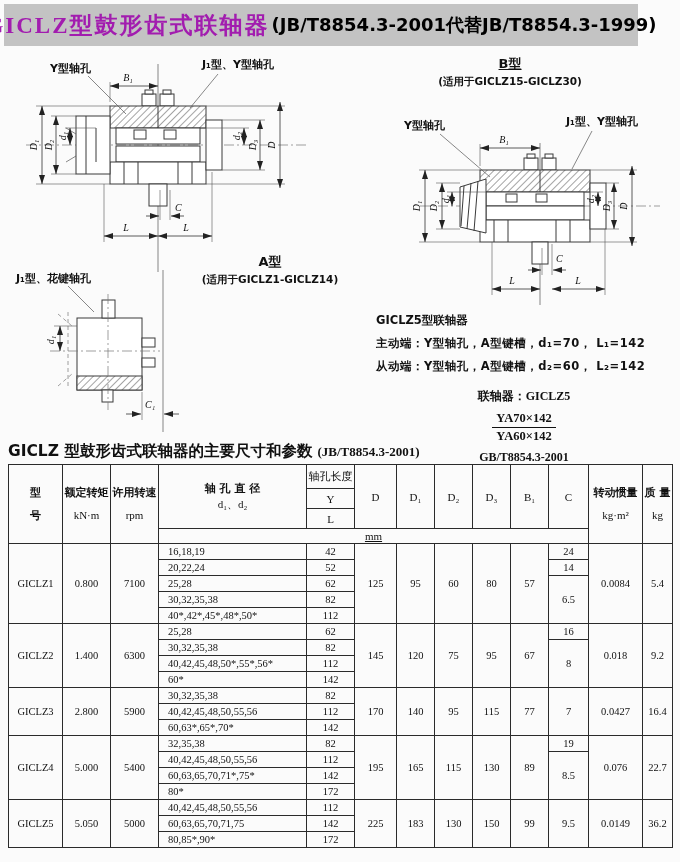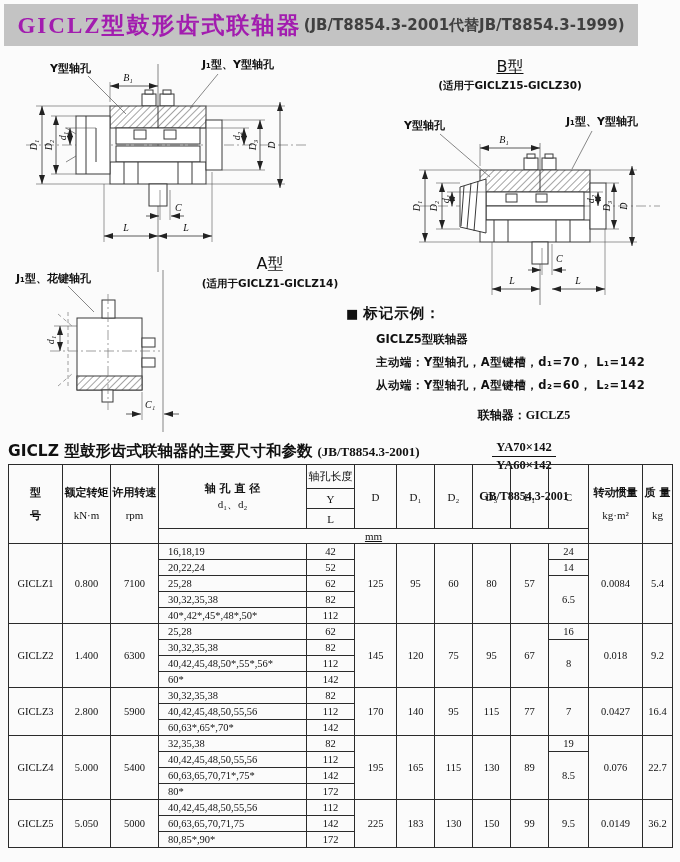--- a/index.html
+++ b/index.html
@@ -2,27 +2,27 @@
 <html><head>
 <meta charset="utf-8">
 <style>
   html,body{margin:0;padding:0;background:#e8e8e8;}
   .page{position:relative;width:680px;height:862px;background:#fbfbfb;overflow:hidden;
         font-family:"DejaVu Sans",sans-serif;color:#111;}
   
   .title-bar{position:absolute;left:4px;top:4px;width:634px;height:42px;background:#c3c3c3;
              display:flex;align-items:center;justify-content:center;white-space:nowrap;}
   .title-main{font-family:"Liberation Serif",serif;font-weight:bold;font-size:23px;letter-spacing:2px;color:#a21caf;}
-  .title-sub{font-size:15px;font-weight:bold;color:#404040;margin-left:2px;}
+  .title-sub{font-size:18px;font-weight:bold;color:#000000;margin-left:2px;}
   
   .dgA{position:absolute;left:8px;top:50px;width:335px;height:245px;}
   .dgB{position:absolute;left:340px;top:55px;width:340px;height:265px;}
   .dgC{position:absolute;left:10px;top:268px;width:180px;height:168px;}
   .capA{position:absolute;left:195px;top:252px;width:150px;text-align:center;line-height:1.5;}
-  .cap-type{font-size:16px;font-weight:normal;}
+  .cap-type{font-size:13px;font-weight:bold;}
   .cap-range{font-size:10.5px;font-weight:bold;white-space:nowrap;}
   .capB{position:absolute;left:0;top:0;width:100%;text-align:center;line-height:1.45;}
   .capB .cap-type{text-decoration:underline;}
   
   svg{position:absolute;left:0;top:0;}
   .part{fill:#ffffff;stroke:#3a3a3a;stroke-width:1;}
   .ln{stroke:#3a3a3a;stroke-width:1;fill:none;}
   .thin{stroke:#555;stroke-width:0.7;fill:none;}
   .cl{stroke:#777;stroke-width:0.7;stroke-dasharray:10 3 2 3;fill:none;}
   .dsh{stroke:#888;stroke-width:0.8;stroke-dasharray:4 3;fill:none;}
@@ -31,21 +31,21 @@
   .dim-t{font-family:"Liberation Serif",serif;font-style:italic;font-size:10px;fill:#111;}
   .cn-t{font-family:"DejaVu Sans",sans-serif;font-weight:bold;font-size:11px;fill:#111;}
   
   .marking{position:absolute;left:346px;top:304px;width:332px;}
   .mk-head{font-size:14.5px;font-weight:bold;letter-spacing:1px;}
   .mk-bullet{font-size:13px;margin-right:4px;}
   .mk-l1{margin:9px 0 3px 30px;font-size:11.5px;font-weight:bold;}
   .mk-l2,.mk-l3{margin:8px 0 0 30px;font-size:11.5px;font-weight:bold;letter-spacing:0.5px;}
   .mk-l4{margin:14px 0 0 24px;font-size:12px;font-weight:bold;display:flex;align-items:center;
          font-family:"Liberation Serif",serif;flex-direction:column;}
-  .frac{display:inline-flex;flex-direction:column;text-align:center;margin:16px 6px;font-size:12.5px;justify-content:space-between;}
+  .frac{display:inline-flex;flex-direction:column;text-align:center;margin:6px 6px;font-size:12.5px;justify-content:space-between;}
   .frac-top{border-bottom:1.5px solid #111;padding:0 4px 1px 4px;}
   .frac-bot{padding-top:1px;font-family:Liberation Serif, serif;}
   
   .tbl-title{position:absolute;left:8px;top:441px;width:569px;text-align:left;white-space:nowrap;}
   .tbl-title-main{font-size:15.5px;font-weight:bold;}
   .tbl-title-paren{font-size:13px;font-weight:bold;font-family:"Liberation Serif",serif;}
   table.spec{position:absolute;left:8px;top:464px;width:664px;border-collapse:collapse;table-layout:fixed;
              font-size:10.5px;}
   .spec th,.spec td{border:1px solid #2b2b2b;text-align:center;vertical-align:middle;padding:0;
                     font-weight:normal;overflow:hidden;}
@@ -304,23 +304,20 @@
         <line class="thin" x1="153" y1="2" x2="153" y2="164"></line>
         <line class="ext" x1="132" y1="124" x2="132" y2="152"></line>
         <line class="dim" x1="116" y1="146" x2="131" y2="146" marker-end="url(#arE-C)"></line>
         <line class="dim" x1="169" y1="146" x2="154" y2="146" marker-end="url(#arE-C)"></line>
         <text class="dim-t" x="135" y="140">C₁</text>
       </g>
     </svg>
   </div>
 
   <div class="marking">
-    <div class="mk-head">
-      <span class="mk-bullet">■</span><span>标记示例：</span>
-    </div>
     <div class="mk-l1">GICLZ5型联轴器</div>
     <div class="mk-l2">主动端：Y型轴孔，A型键槽，d₁=70，  L₁=142</div>
     <div class="mk-l3">从动端：Y型轴孔，A型键槽，d₂=60，  L₂=142</div>
     <div class="mk-l4">
       <span>联轴器：GICLZ5</span>
       <span class="frac">
         <span class="frac-top">YA70×142</span>
         <span class="frac-bot">YA60×142</span>
       </span>
       <span>GB/T8854.3-2001</span>

